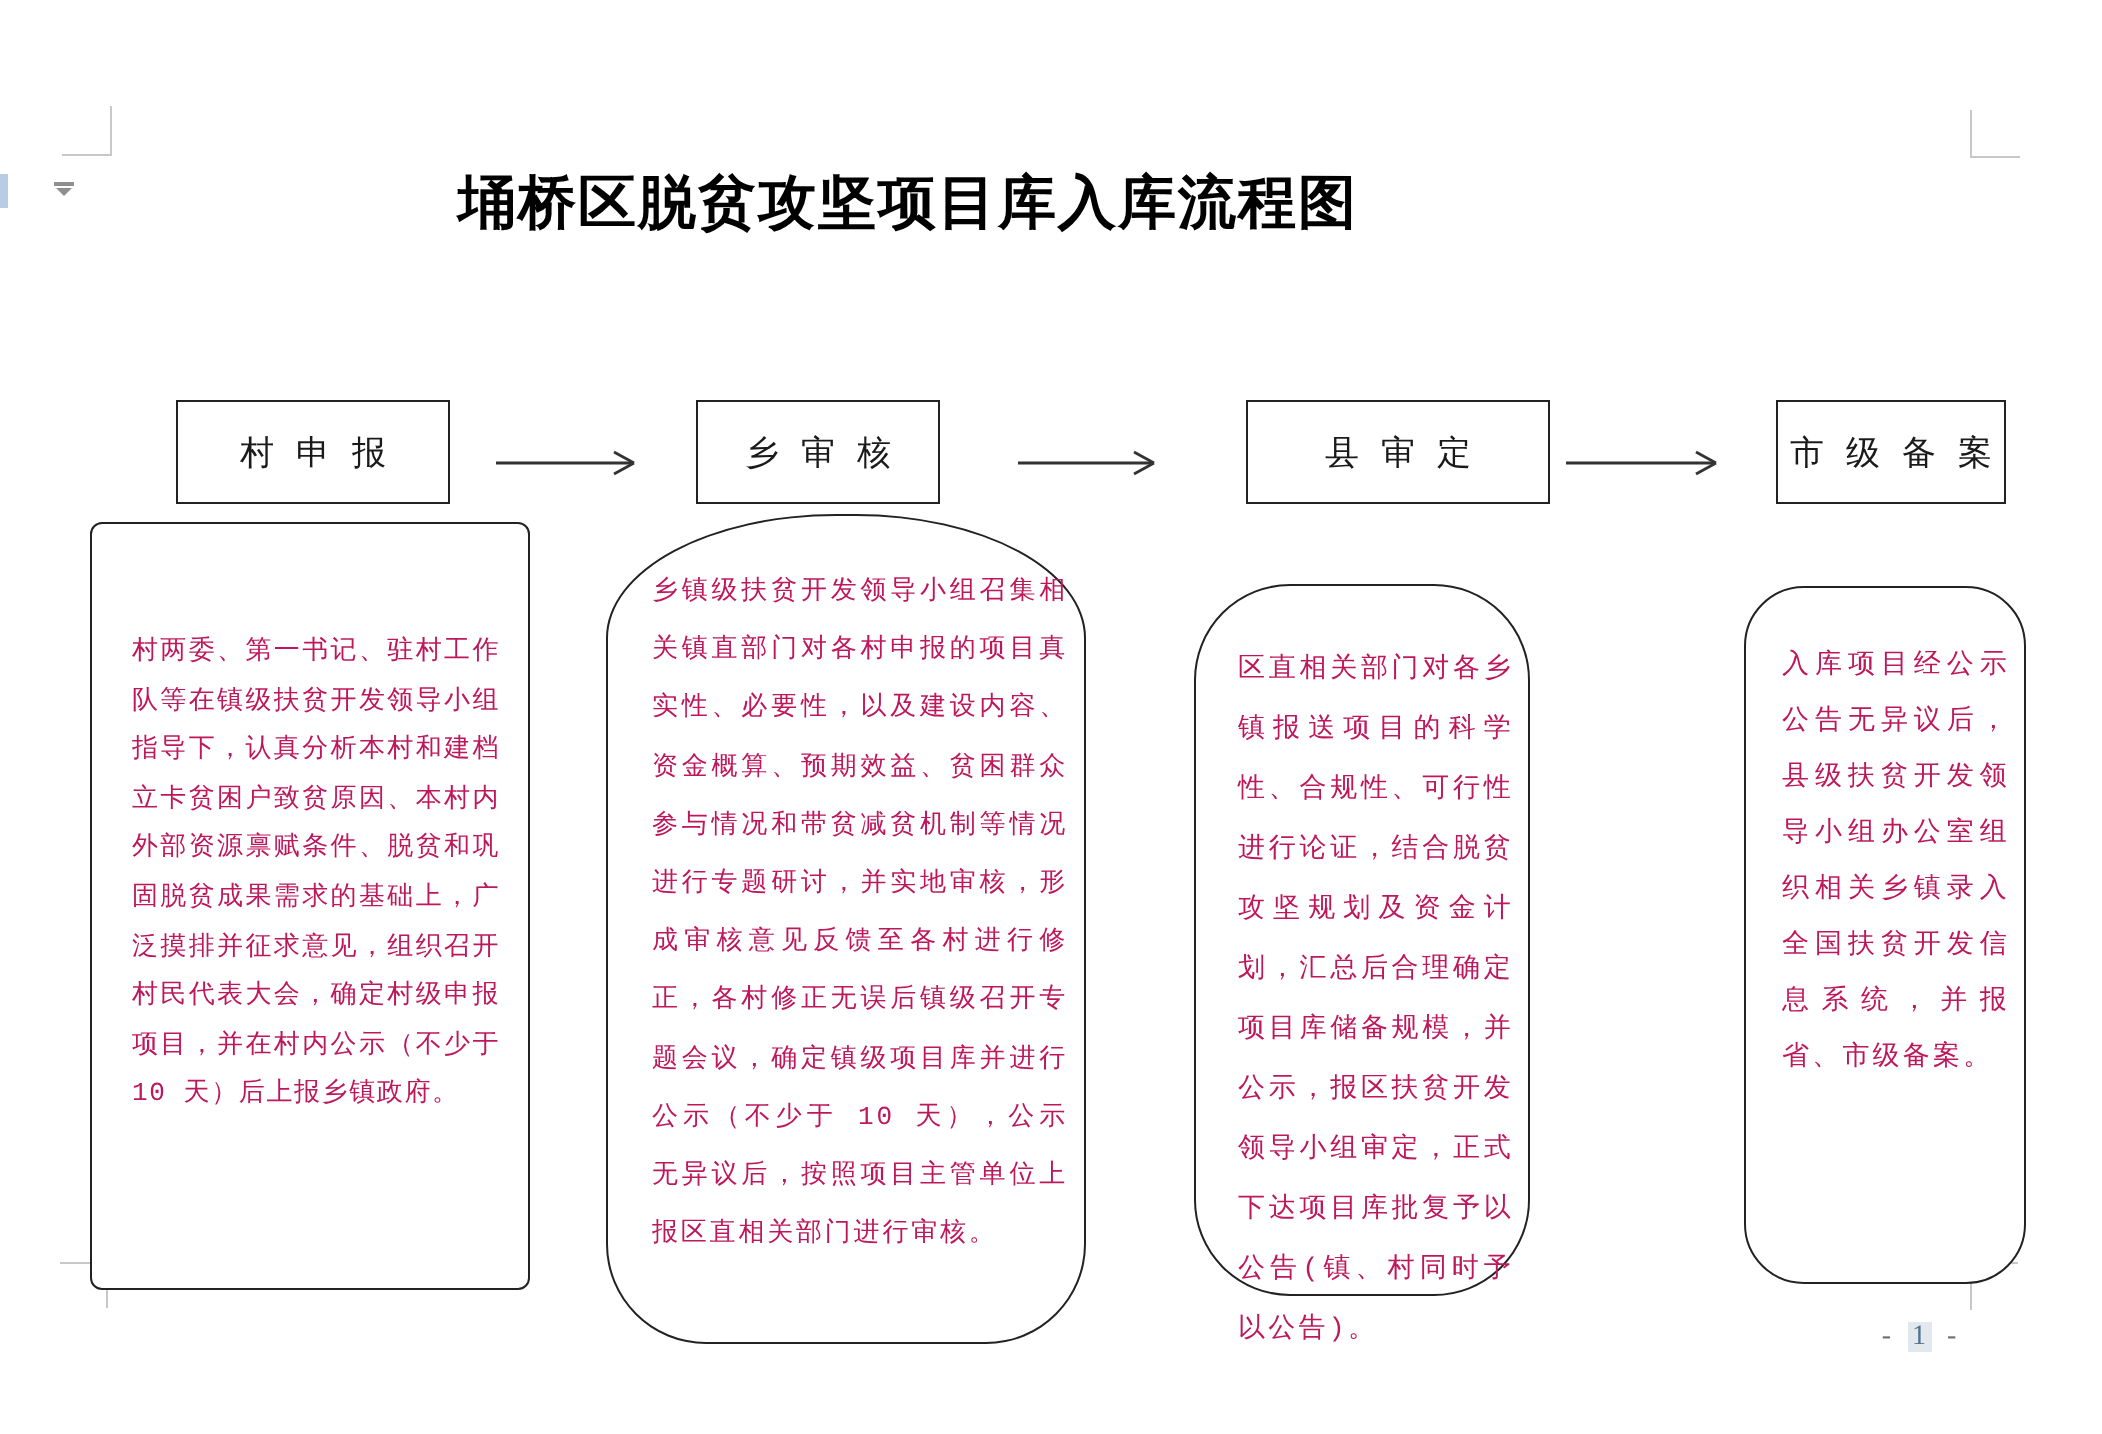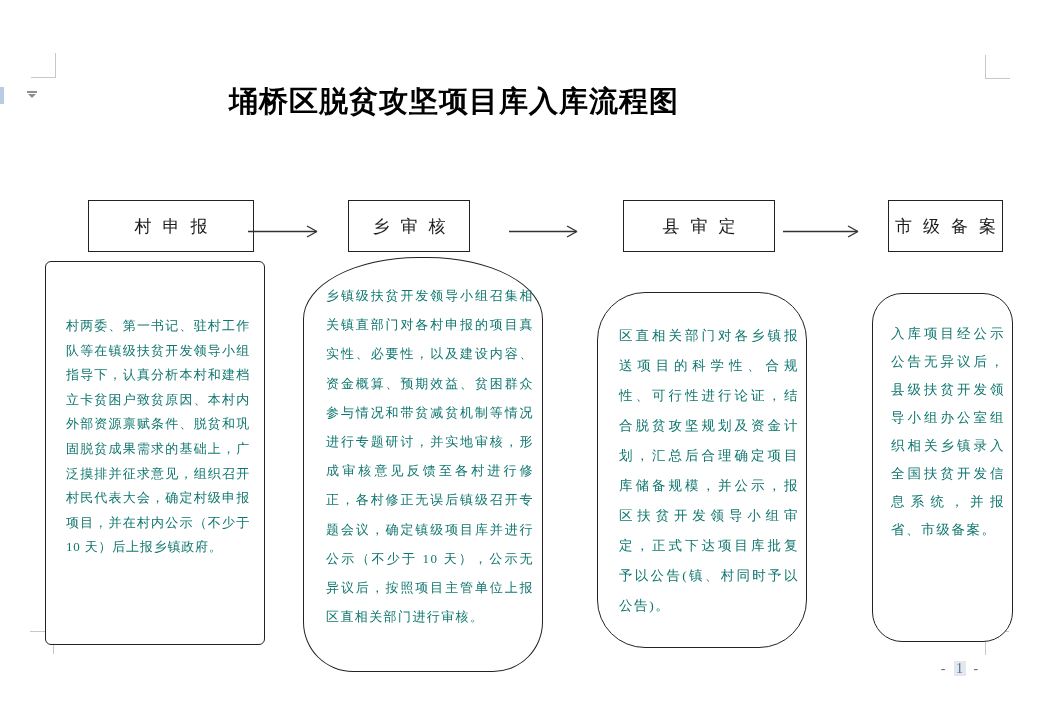--- a/index.html
+++ b/index.html
@@ -16,44 +16,44 @@
     font-family:"DejaVu Serif",serif; white-space:nowrap;
   }
 
   
   .step-box {
     border:1.5px solid #222; background:#fff; box-sizing:border-box;
     display:flex; align-items:center; justify-content:center;
     top:200px; height:52px; font-size:17px; color:#1a1a1a;
   }
   .step-label { letter-spacing:11px; margin-right:-11px; white-space:nowrap; }
-  .s1 { left:88px;  width:166px; }
+  .s1 { left:88px;  width:137px; }
   .s2 { left:348px; width:122px; }
   .s3 { left:623px; width:152px; }
   .s4 { left:888px; width:115px; }
 
   
   .arrow { top:223px; height:17px; }
   .a1 { left:248px; width:71px; }
   .a2 { left:509px; width:70px; }
   .a3 { left:783px; width:77px; }
 
   
   .detail-box {
     border:1.5px solid #222; background:#fff; box-sizing:border-box;
-    color:#0f766e; text-align:justify; text-justify:inter-ideograph;
+    color:#be185d; text-align:justify; text-justify:inter-ideograph;font-family:Liberation Mono, monospace;
   }
   .d1 { left:45px;  top:261px; width:220px; height:384px;
         border-radius:6px; padding:52px 14px 0 20px;
         font-size:13px; line-height:24.6px; letter-spacing:0.8px; }
   .d2 { left:303px; top:257px; width:240px; height:415px;
         border-radius:115px 115px 50px 50px / 62px 62px 50px 50px;
         padding:23px 8px 0 22px;
         font-size:13px; line-height:29.2px; letter-spacing:1.4px; }
-  .d3 { left:597px; top:292px; width:210px; height:356px;
+  .d3 { left:597px; top:292px; width:168px; height:356px;
         border-radius:48px; padding:28px 7px 0 21px;
         font-size:13.5px; line-height:30px; letter-spacing:1.6px; }
   .d4 { left:872px; top:293px; width:141px; height:349px;
         border-radius:30px; padding:26px 7px 0 18px;
         font-size:13.5px; line-height:28px; letter-spacing:1.6px; }
 
   
   .crop { background:#c8c8c8; }
 
   

